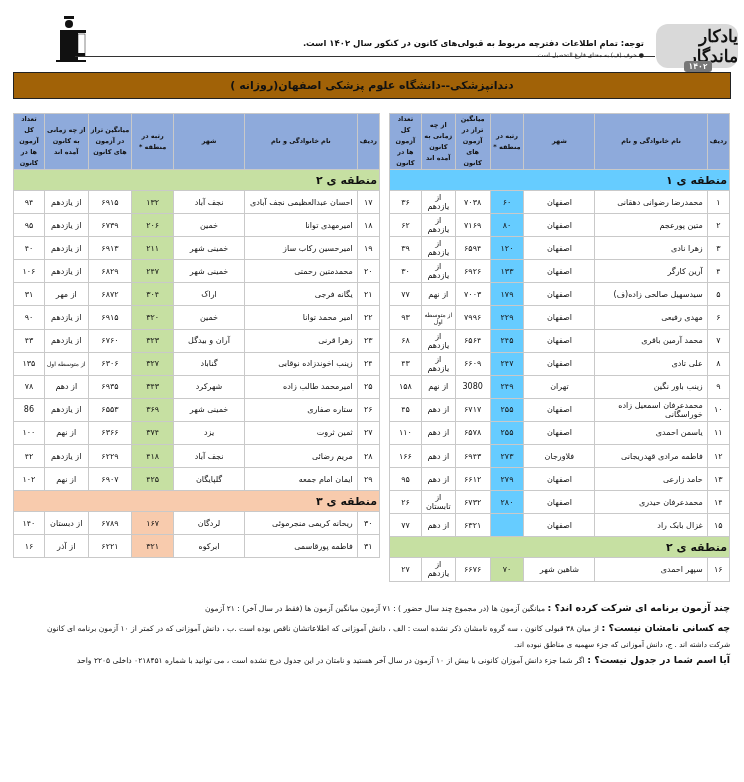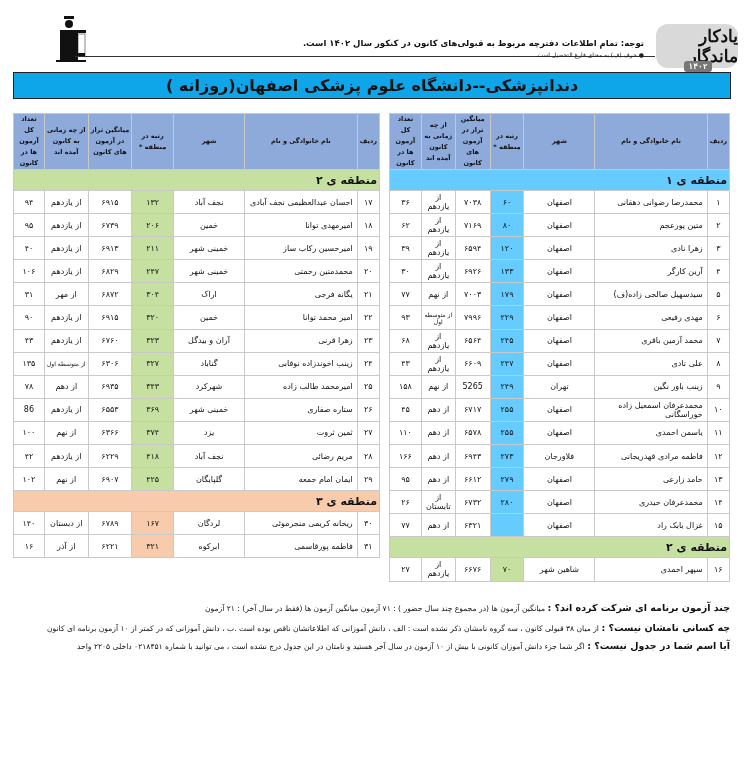--- a/index.html
+++ b/index.html
@@ -9,21 +9,21 @@
   
   .header { position: absolute; left: 10px; top: 8px; width: 730px; height: 50px; }
   .header-line { position: absolute; left: 65px; right: 85px; top: 48px; border-top: 1.5px solid #333; }
   .brand { position: absolute; right: 2px; top: 16px; width: 82px; height: 44px; background: #d9d9d9; border-radius: 12px; display: flex; align-items: center; justify-content: center; font-family: "DejaVu Serif", serif; font-weight: bold; font-size: 17px; color: #111; }
   .brand-year { position: absolute; right: 28px; top: 53px; width: 28px; height: 11px; background: #777; color: #fff; font-size: 8px; line-height: 11px; text-align: center; border-radius: 3px; font-weight: bold; font-family: Liberation Mono, monospace; }
   .notice { position: absolute; right: 96px; top: 30px; font-size: 8.5px; font-weight: bold; white-space: nowrap; }
   .notice-sub { position: absolute; right: 96px; top: 43px; font-size: 6px; color: #222; white-space: nowrap; }
   .logo { position: absolute; left: 46px; top: 8px; width: 30px; height: 50px; }
 
   
-  .title-banner { position: absolute; left: 13px; top: 72px; width: 718px; height: 27px; background: #0ea5e9; border: 1.5px solid #222; display: flex; align-items: center; justify-content: center; font-weight: bold; font-size: 16px; }
+  .title-banner { position: absolute; left: 13px; top: 72px; width: 718px; height: 27px; background: #a16207; border: 1.5px solid #222; display: flex; align-items: center; justify-content: center; font-weight: bold; font-size: 11px; }
 
   
   .tbl { position: absolute; border-collapse: collapse; border: 1.5px solid #333; font-size: 8px; }
   .tbl td, .tbl th { border: 1px solid #c9c9c9; height: 23.1px; text-align: center; padding: 0 2px; }
   .tbl th { background: #8eaadb; font-weight: bold; font-size: 6.5px; line-height: 11px; height: 40px; color: #111; }
   .tbl td.name { text-align: right; padding-right: 4px; }
   .tbl td.region { font-size: 11px; font-weight: bold; height: 21px; border-color: #c9c9c9; text-align: right; }
   .right-tbl { left: 389px; top: 113px; width: 341px; }
   .left-tbl { left: 13px; top: 113px; width: 367px; }
   .r1 { background: #66ccff; }
@@ -158,21 +158,21 @@
         <td class="r1-cell">۲۴۷</td>
         <td>۶۶۰۹</td>
         <td style="font-size: 8px;">از یازدهم</td>
         <td>۴۳</td>
       </tr>
       <tr>
         <td>۹</td>
         <td class="name">زینب باور نگین</td>
         <td>تهران</td>
         <td class="r1-cell">۲۴۹</td>
-        <td>5265</td>
+        <td>3080</td>
         <td style="font-size: 8px;">از نهم</td>
         <td>۱۵۸</td>
       </tr>
       <tr>
         <td>۱۰</td>
         <td class="name">محمدعرفان اسمعیل زاده خوراسگانی</td>
         <td>اصفهان</td>
         <td class="r1-cell">۲۵۵</td>
         <td>۶۷۱۷</td>
         <td style="font-size: 8px;">از دهم</td>
@@ -400,14 +400,15 @@
         <td>۶۲۲۱</td>
         <td style="font-size: 8px;">از آذر</td>
         <td>۱۶</td>
       </tr>
     </tbody>
 </table>
 
 <div class="footer">
   <p><span class="q">چند آزمون برنامه ای شرکت کرده اند؟ :</span><span> میانگین آزمون ها (در مجموع چند سال حضور ) : ۷۱ آزمون     میانگین آزمون ها (فقط در سال آخر) : ۲۱ آزمون</span></p>
   <p><span class="q">چه کسانی نامشان نیست؟ :</span><span> از میان ۳۸ قبولی کانون ، سه گروه نامشان ذکر نشده است : الف ، دانش آموزانی که اطلاعاتشان ناقص بوده است .ب ، دانش آموزانی که در کمتر از ۱۰ آزمون برنامه ای کانون</span></p>
+  <p class="cont" style="line-height:14px">شرکت داشته اند . ج، دانش آموزانی که جزء سهمیه ی مناطق نبوده اند.</p>
   <p style="line-height:15px"><span class="q">آیا اسم شما در جدول نیست؟ :</span><span> اگر شما جزء دانش آموزان کانونی با بیش از ۱۰ آزمون در سال آخر هستید و نامتان در این جدول درج نشده است ، می توانید با شماره ۰۲۱۸۴۵۱ داخلی ۲۲۰۵ واحد</span></p>
 </div>
 
 </body></html>

